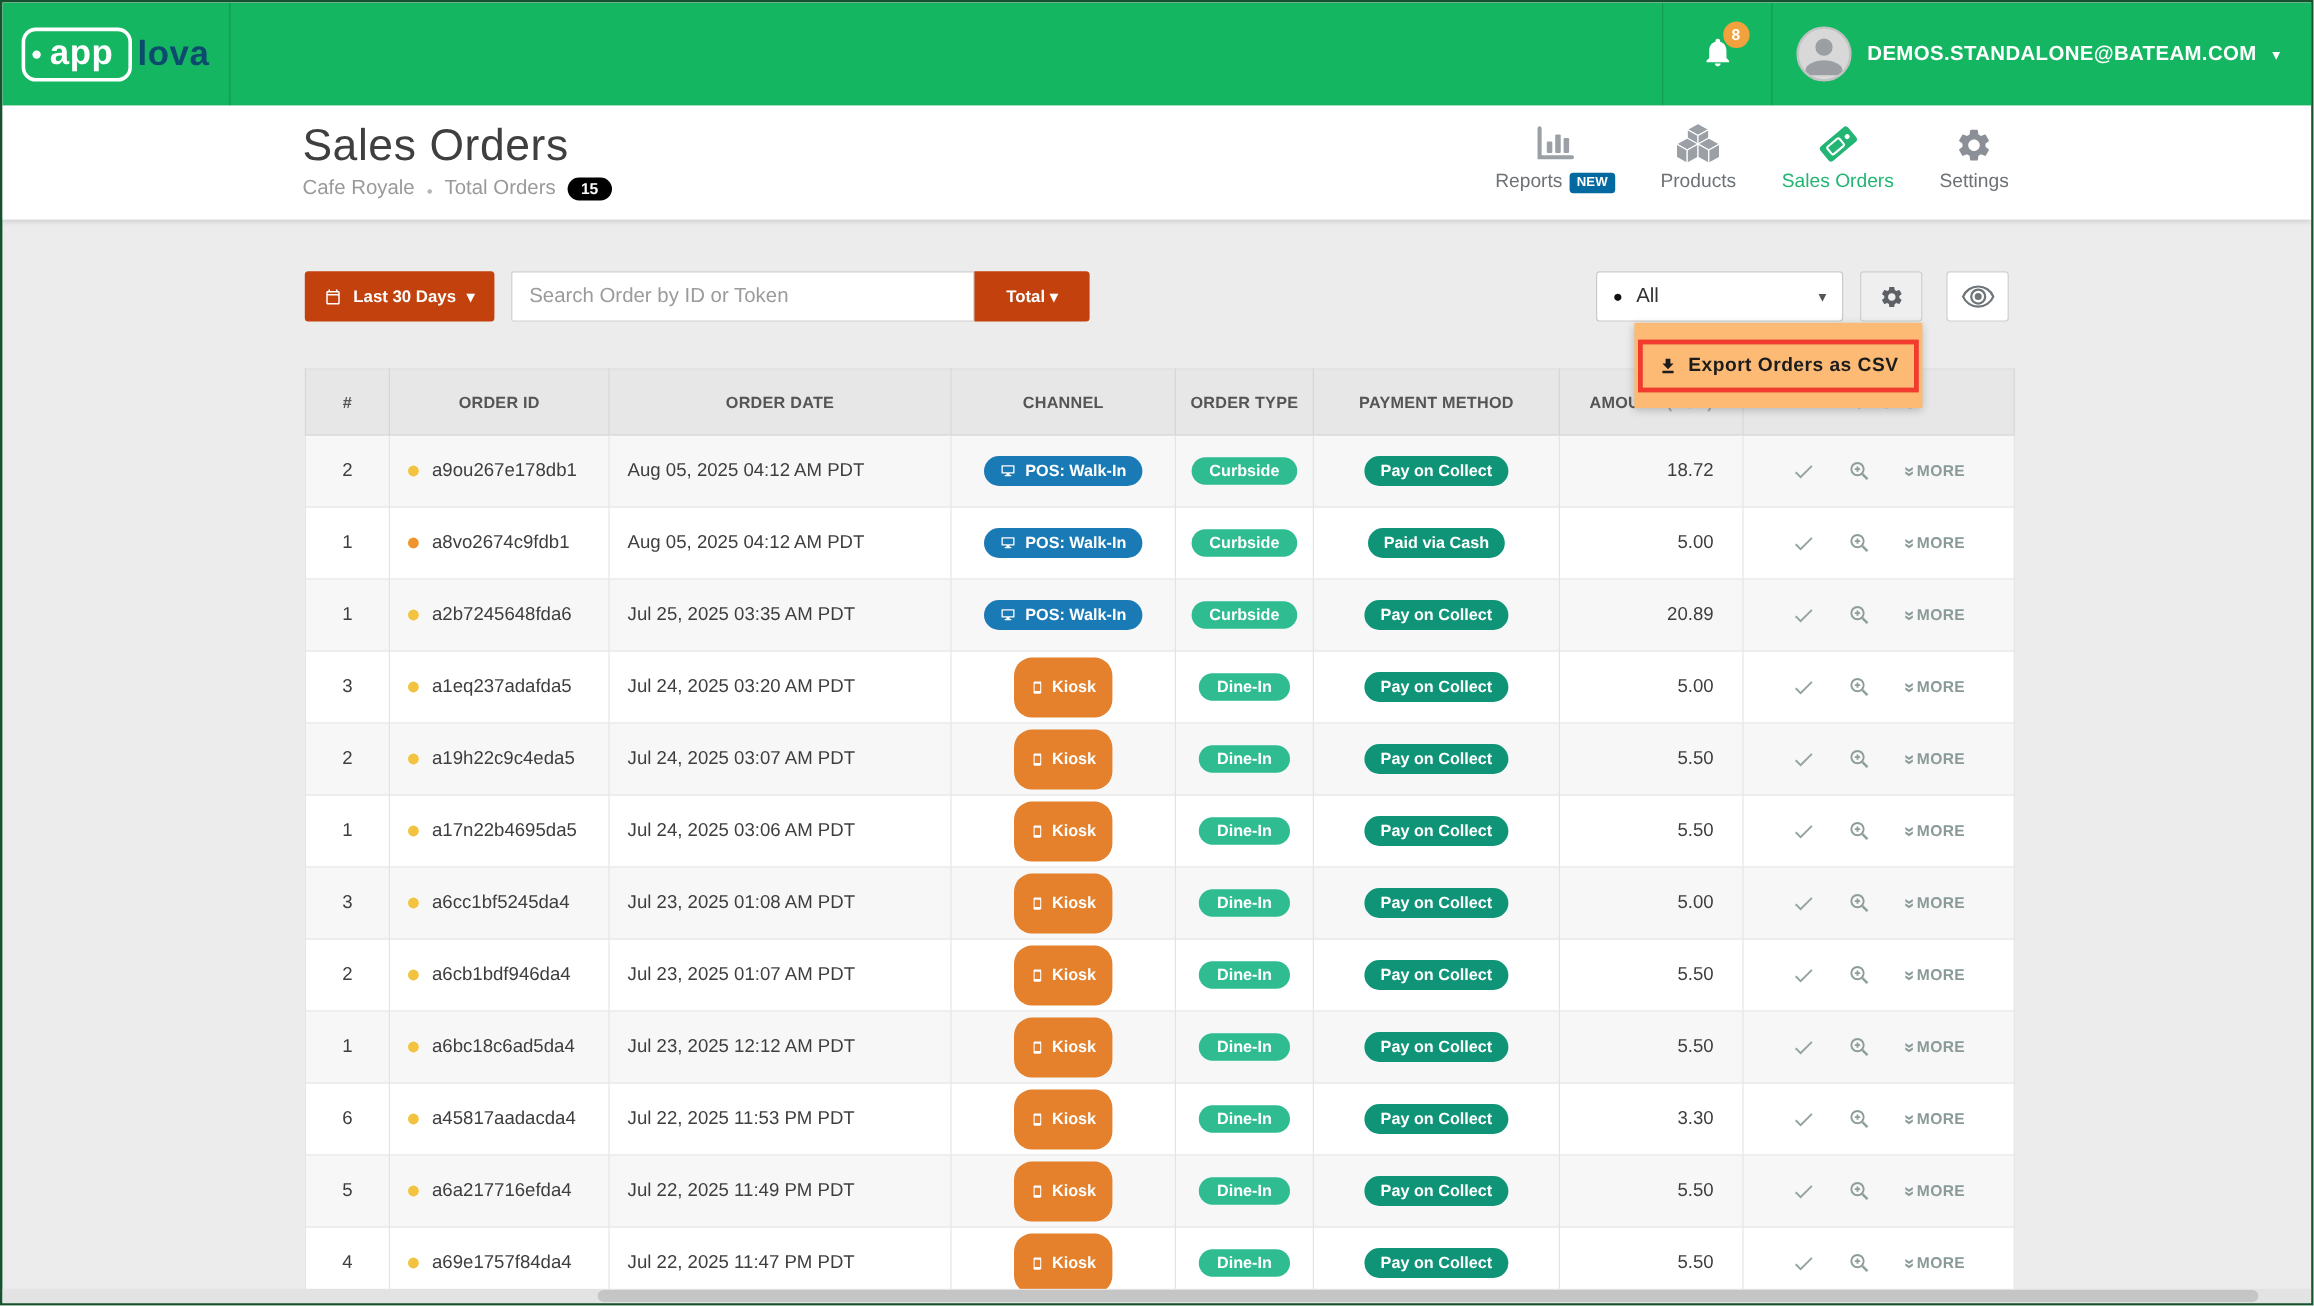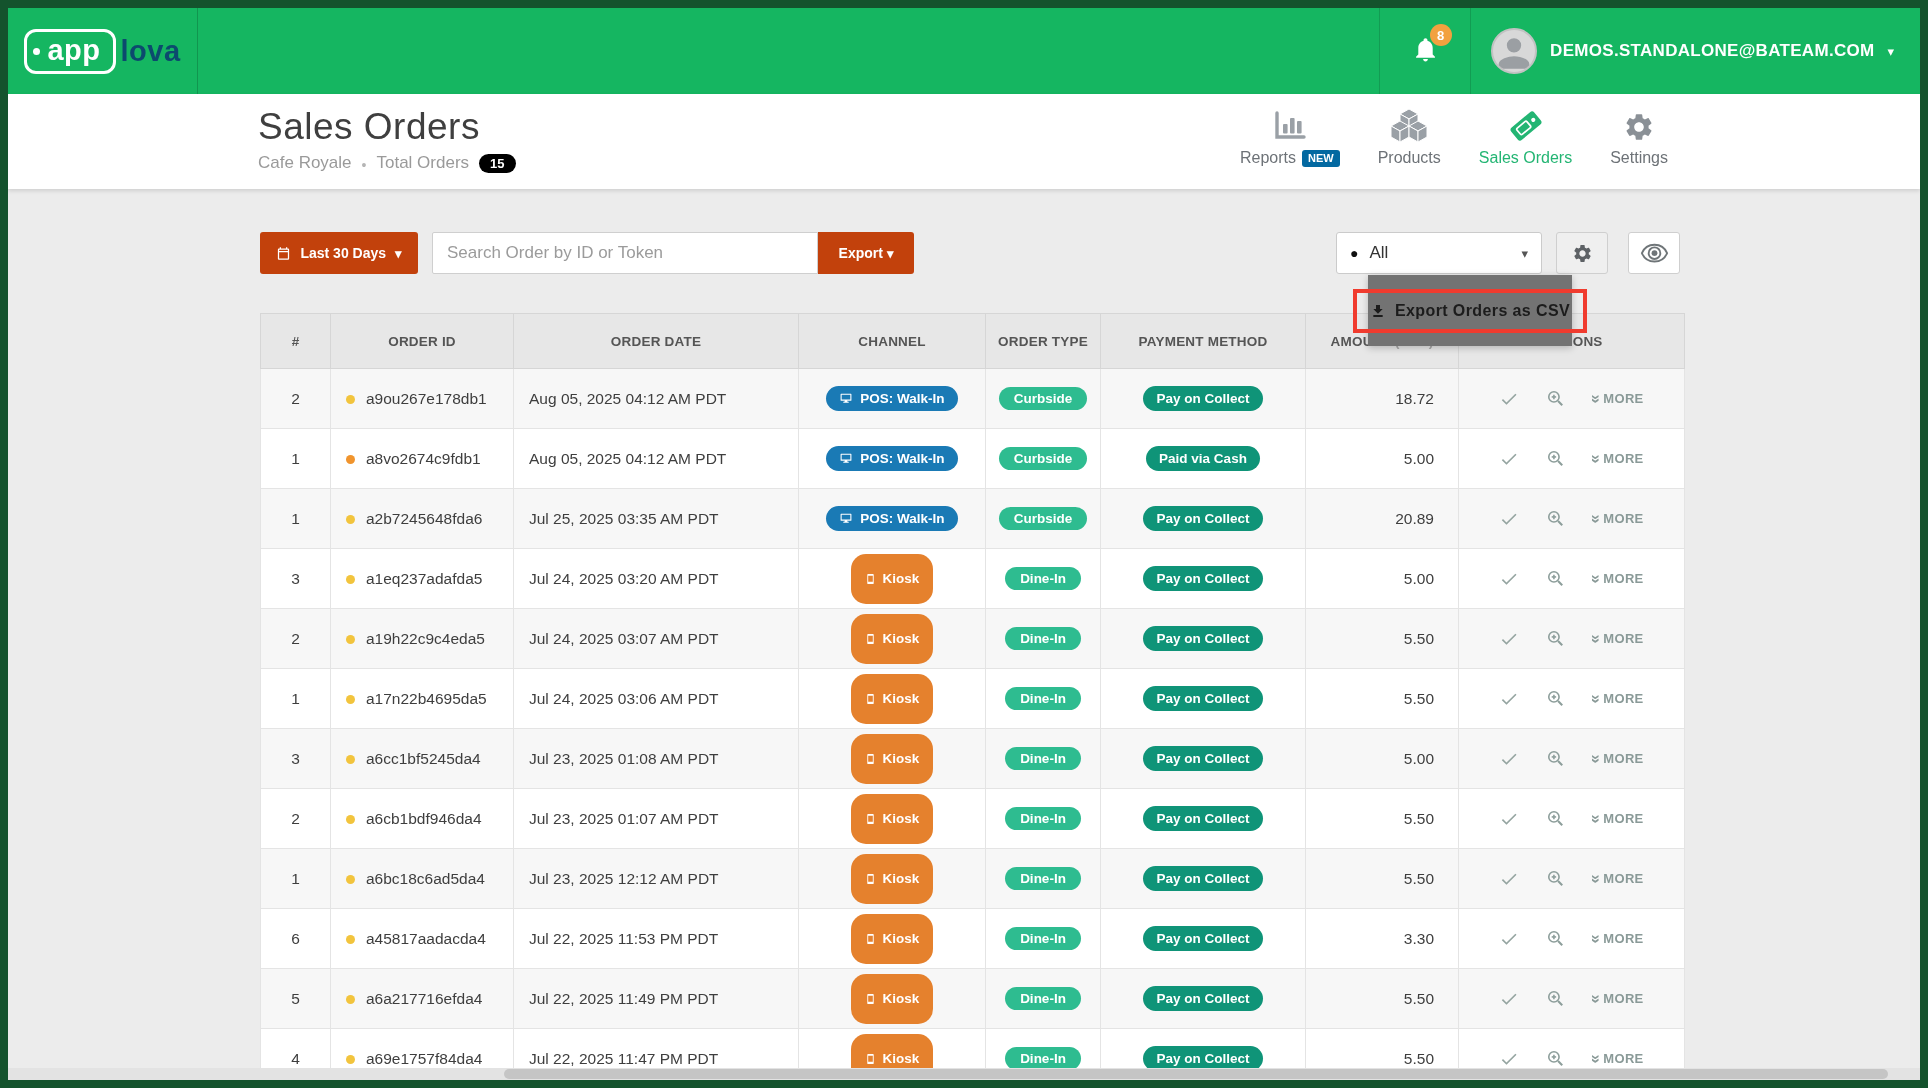--- a/index.html
+++ b/index.html
@@ -1,17 +1,17 @@
 <!DOCTYPE html>
 <html><head>
 <meta charset="utf-8">
 <style>
   html,body{margin:0;padding:0;background:#d9d9d9;}
   *{box-sizing:border-box;}
-  .page{position:relative;width:1928px;height:1088px;border:8px solid #14532d;background:#ececec;
+  .page{position:relative;width:1928px;height:1088px;border:2px solid #14532d;background:#ececec;
         font-family:"Liberation Sans",sans-serif;overflow:hidden;}
 
   
   .topbar{position:absolute;top:0;left:0;right:0;height:86px;background:#15b661;display:flex;align-items:stretch;}
   .logo-box{width:190px;display:flex;align-items:center;justify-content:center;border-right:1px solid rgba(0,0,0,.18);}
   .logo{display:flex;align-items:center;}
   .logo-app{position:relative;border:3px solid #fff;border-radius:12px;padding:4px 12px 6px 20px;color:#fff;
             font-size:29px;font-weight:bold;letter-spacing:.5px;line-height:1;}
   .logo-dot{position:absolute;left:6px;top:50%;width:7px;height:7px;margin-top:-3px;border-radius:50%;background:#fff;}
   .logo-lova{color:#0c4a6e;font-size:29px;font-weight:bold;margin-left:5px;letter-spacing:.5px;}
@@ -60,21 +60,21 @@
                  display:flex;align-items:center;padding:0 13px;cursor:pointer;}
   .status-dot{font-size:14px;color:#111;line-height:1;}
   .status-value{font-size:17px;color:#333;margin-left:11px;flex:1;}
   .status-caret{color:#555;}
   .icon-btn{width:52px;height:42px;border:1px solid #cfcfcf;border-radius:3px;display:flex;align-items:center;
             justify-content:center;cursor:pointer;background:#fff;}
   .gear-btn{margin-left:14px;background:#efefef;}
   .eye-btn{margin-left:20px;}
 
   
-  .export-panel{position:absolute;left:1360px;top:267px;width:204px;height:71px;background:#737373;z-index:6;
+  .export-panel{position:absolute;left:1360px;top:267px;width:240px;height:71px;background:#fdba74;z-index:6;
                 box-shadow:0 2px 7px rgba(0,0,0,.22);display:flex;align-items:center;justify-content:center;}
   .export-annotation{border:4px solid #f03b2e;display:flex;align-items:center;gap:9px;padding:9px 13px;cursor:pointer;}
   .export-label{font-size:16px;font-weight:bold;color:#1c1c1c;letter-spacing:.4px;white-space:nowrap;}
 
   
   table.orders{position:absolute;left:252px;top:305px;width:1424px;border-collapse:collapse;table-layout:fixed;background:#fff;}
   table.orders th{height:55px;background:#e7e7e7;border:1px solid #d6d6d6;font-size:13.5px;font-weight:bold;
                   color:#555;letter-spacing:.2px;}
   table.orders th .unit{color:#a9a9a9;}
   table.orders td{height:60px;border:1px solid #e4e4e4;font-size:15.5px;color:#3e3e3e;padding:0;}
@@ -214,21 +214,21 @@
     <button class="btn-green date-btn">
       <svg width="15" height="15" viewBox="0 0 24 24">
         <path fill="#ffffff" d="M19 4h-1V2h-2v2H8V2H6v2H5c-1.1 0-2 .9-2 2v14c0 1.1.9 2 2 2h14c1.1 0 2-.9 2-2V6c0-1.1-.9-2-2-2zm0 16H5V10h14v10zM5 8V6h14v2H5z"></path>
       </svg>
       <span>Last 30 Days</span>
       <span class="caret">▾</span>
     </button>
     <div class="search-group">
       <input class="search-input" type="text" placeholder="Search Order by ID or Token" style="">
       <button class="btn-green search-btn">
-        <span>Export</span>
+        <span>Total</span>
         <span class="caret">▾</span>
       </button>
     </div>
   </div>
 
   <div class="toolbar-right">
     <div class="status-select">
       <span class="status-dot">●</span>
       <span class="status-value">All</span>
       <span class="caret status-caret">▾</span>

